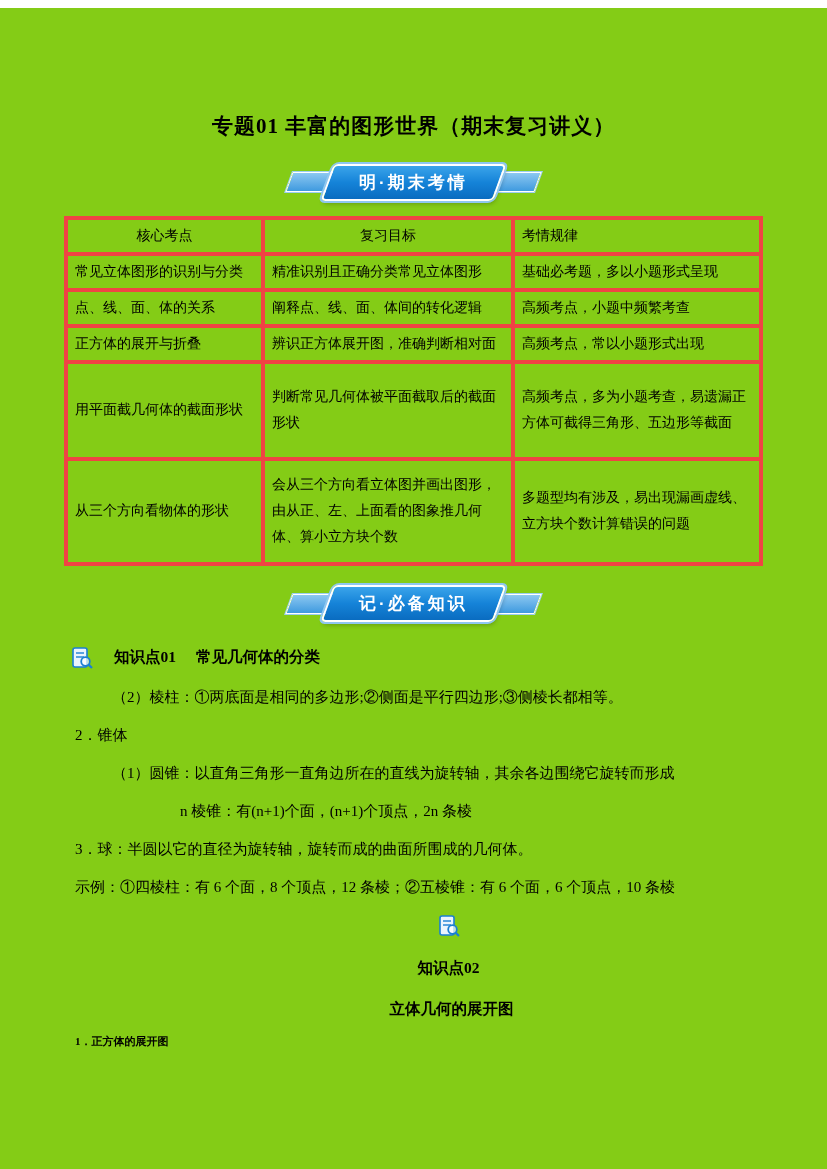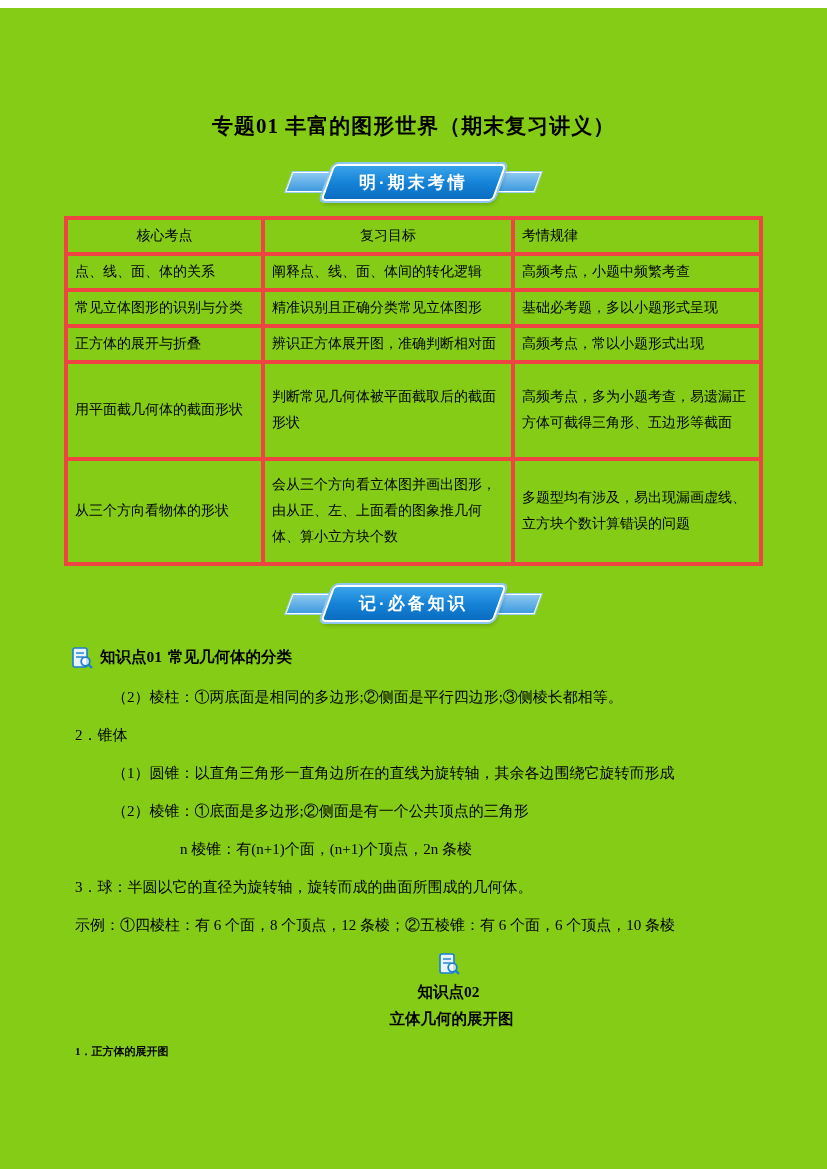--- a/index.html
+++ b/index.html
@@ -25,21 +25,21 @@
   .exam-table col.c2 { width:250px; }
   .exam-table col.c3 { width:248px; }
   .exam-table th, .exam-table td { border:4px solid #ef4444; padding:3px 7px; line-height:1.85; vertical-align:middle; font-weight:normal; text-align:left; }
   .exam-table th { text-align:center; height:32px; }
   .exam-table th.th-left { text-align:left; }
   tr.row-s { height:33px; }
   tr.row-m { height:97px; }
   tr.row-l { height:105px; }
 
   
-  .k-heading { display:flex; align-items:center; margin-left:70px; gap:6px; }
+  .k-heading { display:flex; align-items:center; margin-left:70px; gap:20px; }
   .k-heading-1 { margin-top:24px; }
   .k-heading-2 { margin-top:8px;flex-direction:column; }
   .k-icon { width:24px; height:24px; flex:0 0 auto; }
   .k-label, .k-title { font-weight:bold; font-size:15.5px; }
 
   .content { margin:8px 55px 0 75px; font-size:15px; }
   .line { line-height:38px; white-space:nowrap; }
   .ind-1 { margin-left:37px; }
   .ind-2 { margin-left:105px; }
   .sub-bold { font-weight:bold; font-size:11px; line-height:38px; margin:2px 55px 0 75px; }
@@ -67,28 +67,28 @@
       </colgroup>
     <thead>
       <tr>
         <th>核心考点</th>
         <th>复习目标</th>
         <th class="th-left">考情规律</th>
       </tr>
     </thead>
     <tbody>
       <tr class="row-s">
+        <td>常见立体图形的识别与分类</td>
+        <td>精准识别且正确分类常见立体图形</td>
+        <td>基础必考题，多以小题形式呈现</td>
+      </tr>
+      <tr class="row-s">
         <td>点、线、面、体的关系</td>
         <td>阐释点、线、面、体间的转化逻辑</td>
         <td>高频考点，小题中频繁考查</td>
-      </tr>
-      <tr class="row-s">
-        <td>常见立体图形的识别与分类</td>
-        <td>精准识别且正确分类常见立体图形</td>
-        <td>基础必考题，多以小题形式呈现</td>
       </tr>
       <tr class="row-s">
         <td>正方体的展开与折叠</td>
         <td>辨识正方体展开图，准确判断相对面</td>
         <td>高频考点，常以小题形式出现</td>
       </tr>
       <tr class="row-m">
         <td>用平面截几何体的截面形状</td>
         <td>判断常见几何体被平面截取后的截面形状</td>
         <td>高频考点，多为小题考查，易遗漏正方体可截得三角形、五边形等截面</td>
@@ -118,21 +118,20 @@
       <line x1="18.6" y1="18.6" x2="22" y2="22" stroke="#1a7fd4" stroke-width="2.2"></line>
     </svg>
     <span class="k-label">知识点01</span>
       <span class="k-title">常见几何体的分类</span>
   </div>
 
   <div class="content">
     <div class="line ind-1">（2）棱柱：①两底面是相同的多边形;②侧面是平行四边形;③侧棱长都相等。</div>
     <div class="line">2．锥体</div>
     <div class="line ind-1">（1）圆锥：以直角三角形一直角边所在的直线为旋转轴，其余各边围绕它旋转而形成</div>
-    <div class="line ind-1">（2）棱锥：①底面是多边形;②侧面是有一个公共顶点的三角形</div>
     <div class="line ind-2">n 棱锥：有(n+1)个面，(n+1)个顶点，2n 条棱</div>
     <div class="line">3．球：半圆以它的直径为旋转轴，旋转而成的曲面所围成的几何体。</div>
     <div class="line">示例：①四棱柱：有 6 个面，8 个顶点，12 条棱；②五棱锥：有 6 个面，6 个顶点，10 条棱</div>
   </div>
 
   <div class="k-heading k-heading-2">
     <svg class="k-icon" viewBox="0 0 24 24">
       <rect x="3" y="2" width="14" height="19" rx="2" fill="#eaf4fd" stroke="#1a7fd4" stroke-width="1.6"></rect>
       <line x1="6" y1="7" x2="14" y2="7" stroke="#1a7fd4" stroke-width="1.4"></line>
       <line x1="6" y1="11" x2="14" y2="11" stroke="#1a7fd4" stroke-width="1.4"></line>

